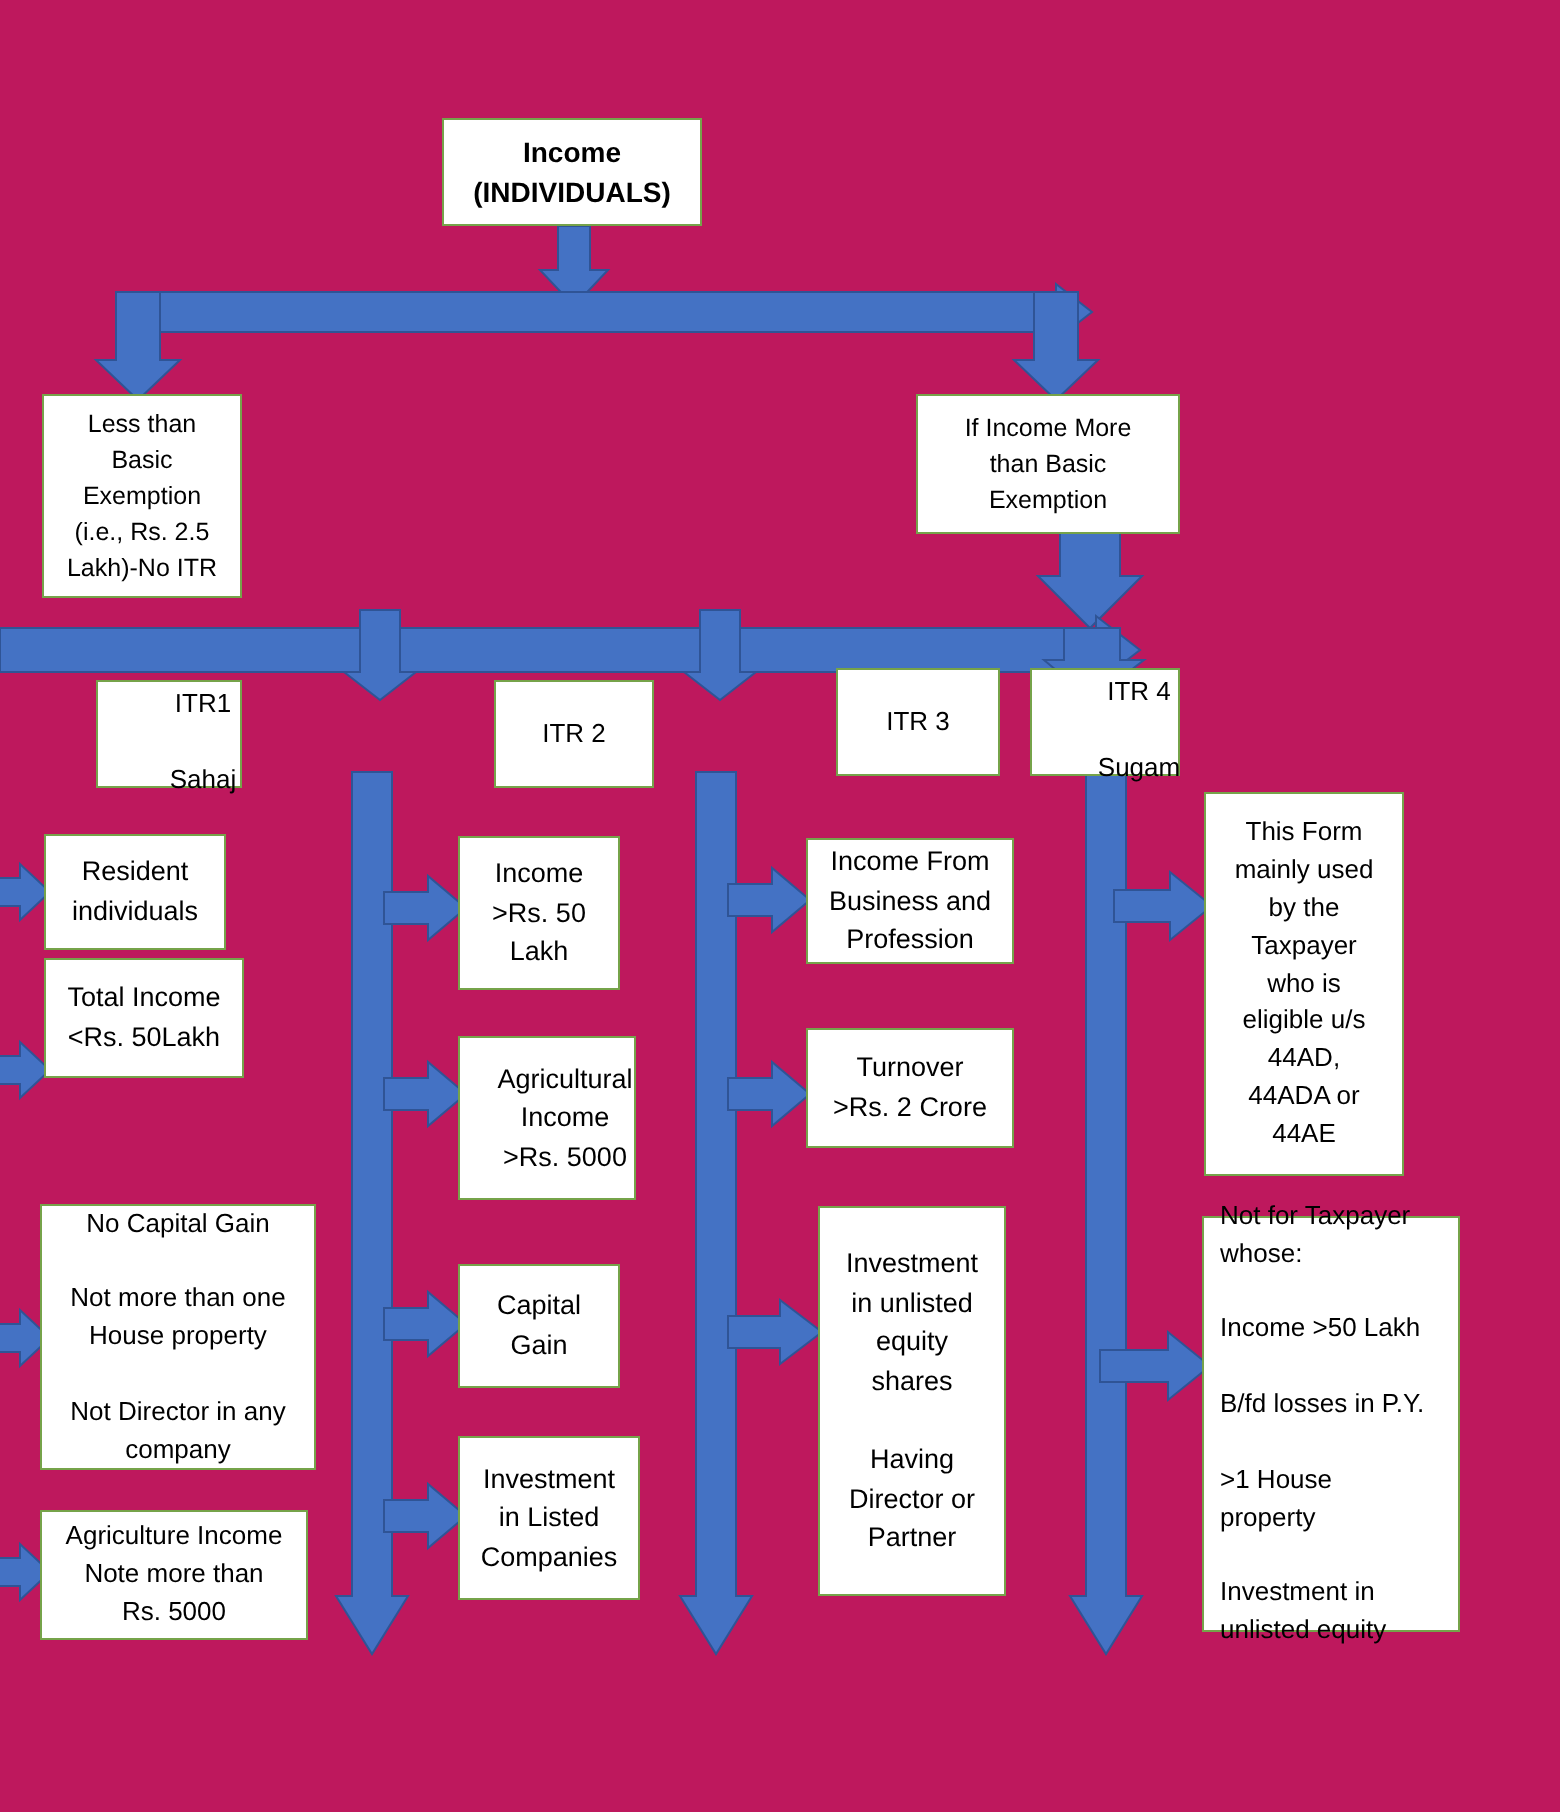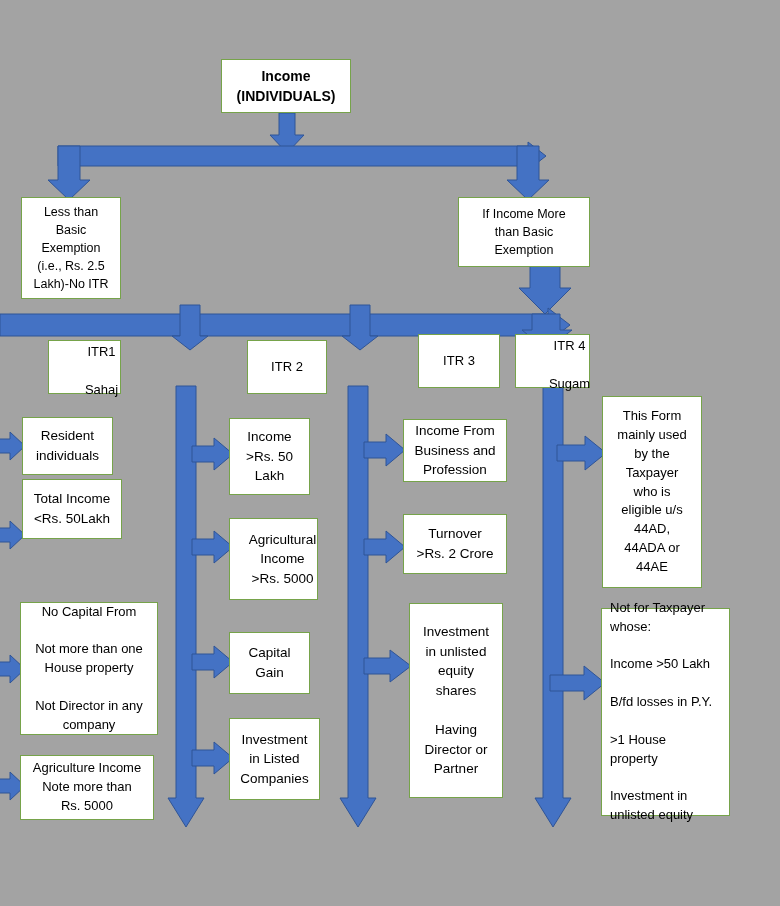--- a/index.html
+++ b/index.html
@@ -7,21 +7,21 @@
     padding: 0;
     background: #ffffff;
   }
   body {
     font-family: "Liberation Sans", sans-serif;
   }
   #canvas {
     position: relative;
     width: 780px;
     height: 906px;
-    background: #a3a3a3;
+    background: #be185d;
     overflow: hidden;
   }
   .box {
     position: absolute;
     box-sizing: border-box;
     border: 1px solid #76A34A;
     background: #ffffff;
     color: #000000;
     display: flex;
     flex-direction: column;
@@ -122,21 +122,21 @@
     <polygon class="blue" points="0,7 14,7 14,0 29,14 14,28 14,21 0,21"></polygon>
   </svg>
   <svg class="arrowsvg" style="left:-4px; top:772px; width:30px; height:28px;" viewBox="0 0 30 28">
     <polygon class="blue" points="0,7 14,7 14,0 29,14 14,28 14,21 0,21"></polygon>
   </svg>
 
   <div class="box" style="left:22px; top:417px; width:91px; height:58px;">Resident
 individuals</div>
   <div class="box" style="left:22px; top:479px; width:100px; height:60px;">Total Income
 &lt;Rs. 50Lakh</div>
-  <div class="box" style="left:20px; top:602px; width:138px; height:133px; font-size:13px;">No Capital From
+  <div class="box" style="left:20px; top:602px; width:138px; height:133px; font-size:13px;">No Capital Gain
 
 Not more than one
 House property
 
 Not Director in any
 company</div>
   <div class="box" style="left:20px; top:755px; width:134px; height:65px; font-size:13px;">Agriculture Income
 Note more than
 Rs. 5000</div>
 

